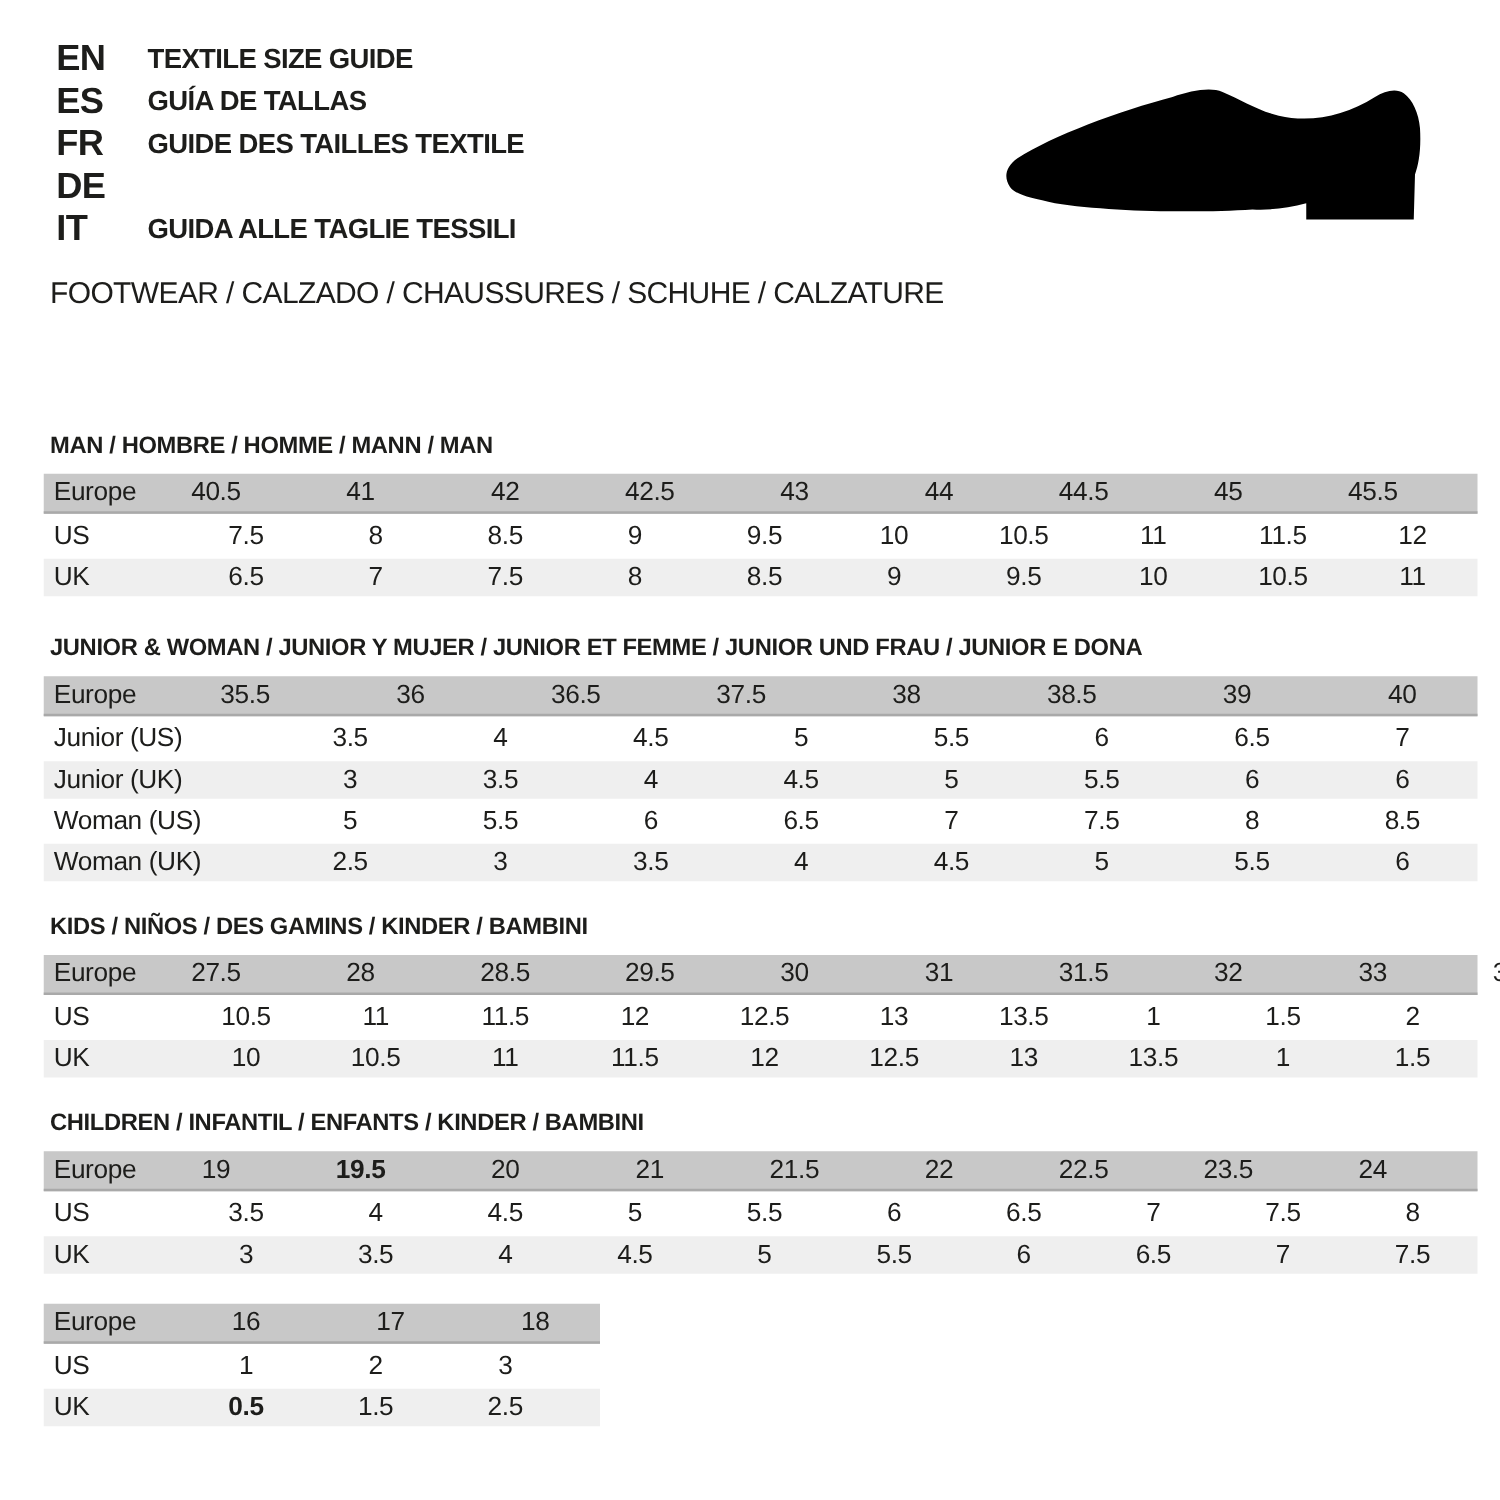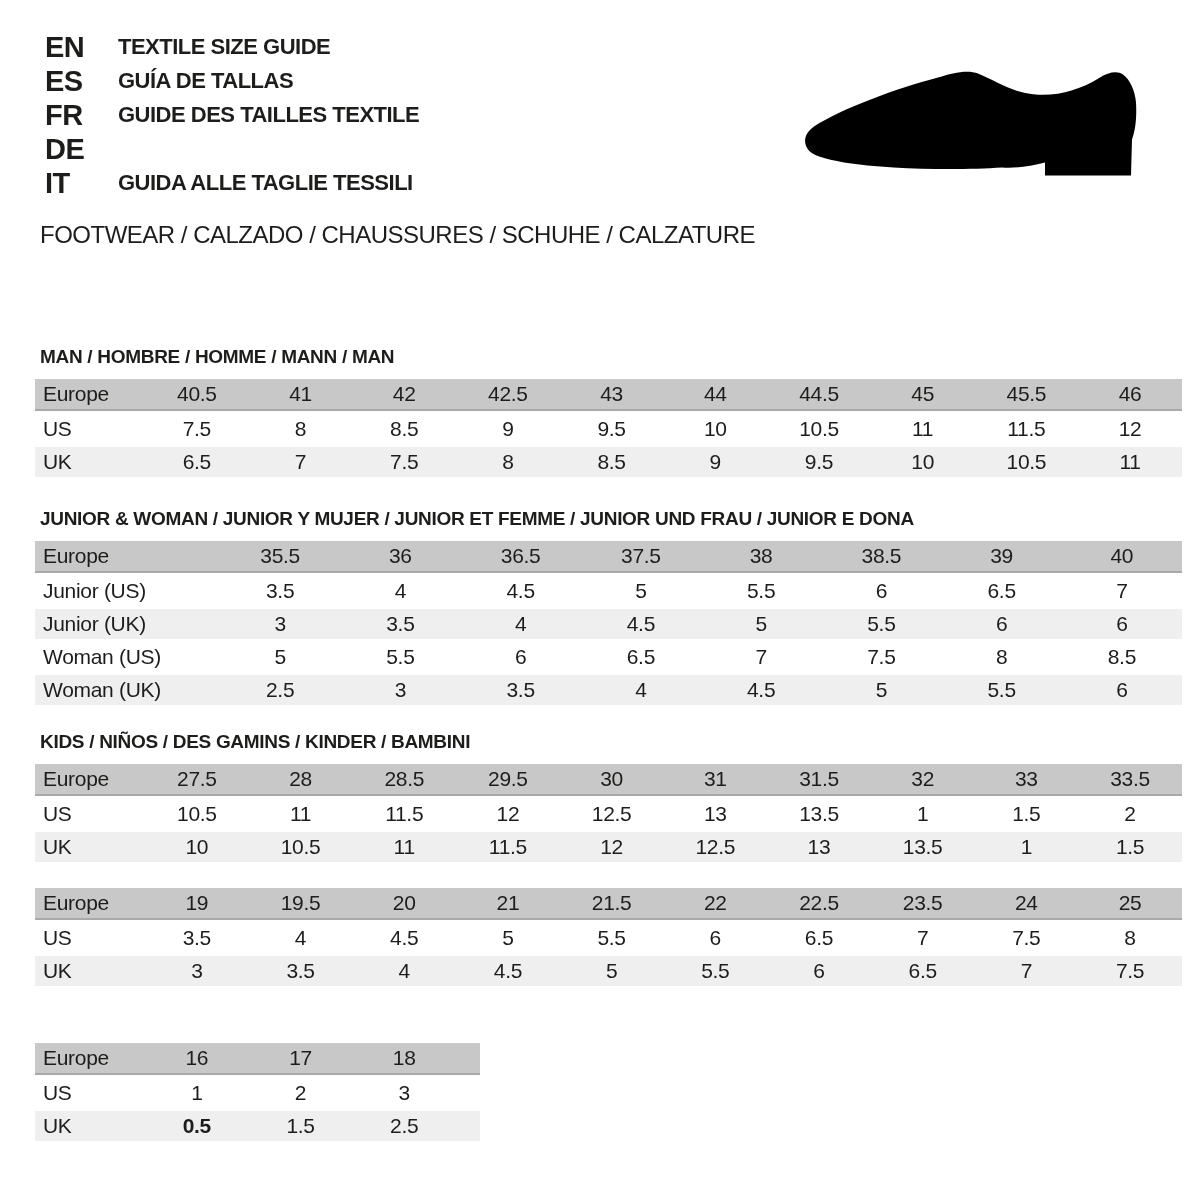--- a/index.html
+++ b/index.html
@@ -23,21 +23,21 @@
   }
   .shoe-wrap { position: absolute; left: 800px; top: 64px; width: 340px; height: 115px; }
   
   .section { position: absolute; left: 35px; }
   .section-title {
     font-weight: bold; font-size: 19px; letter-spacing: -0.3px;
     white-space: nowrap; margin: 0 0 11px 5px; line-height: 22px;
   }
   .size-table { }
   .t-row { display: flex; height: 30px; align-items: center; margin-bottom: 3px; }
-  .t-row.hdr { background: var(--header_row_bg, #c8c8c8); border-bottom: 2px solid var(--header_row_border, #a9a9a9); }
+  .t-row.hdr { background: var(--header_row_bg, #c8c8c8); border-bottom: 2px solid var(--header_row_border, #a9a9a9); gap: 12px; }
   .t-row.alt { background: var(--alt_row_bg, #efefef); }
   .t-row.plain { background: var(--row_bg, #ffffff); }
   .t-label {
     box-sizing: border-box; padding-left: 8px;
     font-size: 21px; letter-spacing: -0.3px; white-space: nowrap;
   }
   .t-cell { text-align: center; font-size: 21px; letter-spacing: -0.3px; flex: none; }
 </style>
 </head>
 <body>
@@ -231,25 +231,26 @@
             <div class="t-cell" style="width: 103.7px;">12</div>
             <div class="t-cell" style="width: 103.7px;">12.5</div>
             <div class="t-cell" style="width: 103.7px;">13</div>
             <div class="t-cell" style="width: 103.7px;">13.5</div>
             <div class="t-cell" style="width: 103.7px;">1</div>
             <div class="t-cell" style="width: 103.7px;">1.5</div>
           </div>
         </div>
       </div>
       <div class="section" style="top: 888px; width: 1147px;">
+        <div class="section-title">CHILDREN / INFANTIL / ENFANTS / KINDER / BAMBINI</div>
         <div class="size-table">
           <div class="t-row hdr">
             <div class="t-label" style="width: 110px;">Europe</div>
             <div class="t-cell" style="width: 103.7px;">19</div>
-            <div class="t-cell" style="width: 103.7px;">19.5</div>
+            <div class="t-cell" style="width: 103.7px; font-weight: bold;">19.5</div>
             <div class="t-cell" style="width: 103.7px;">20</div>
             <div class="t-cell" style="width: 103.7px;">21</div>
             <div class="t-cell" style="width: 103.7px;">21.5</div>
             <div class="t-cell" style="width: 103.7px;">22</div>
             <div class="t-cell" style="width: 103.7px;">22.5</div>
             <div class="t-cell" style="width: 103.7px;">23.5</div>
             <div class="t-cell" style="width: 103.7px;">24</div>
             <div class="t-cell" style="width: 103.7px;">25</div>
           </div>
           <div class="t-row plain">

